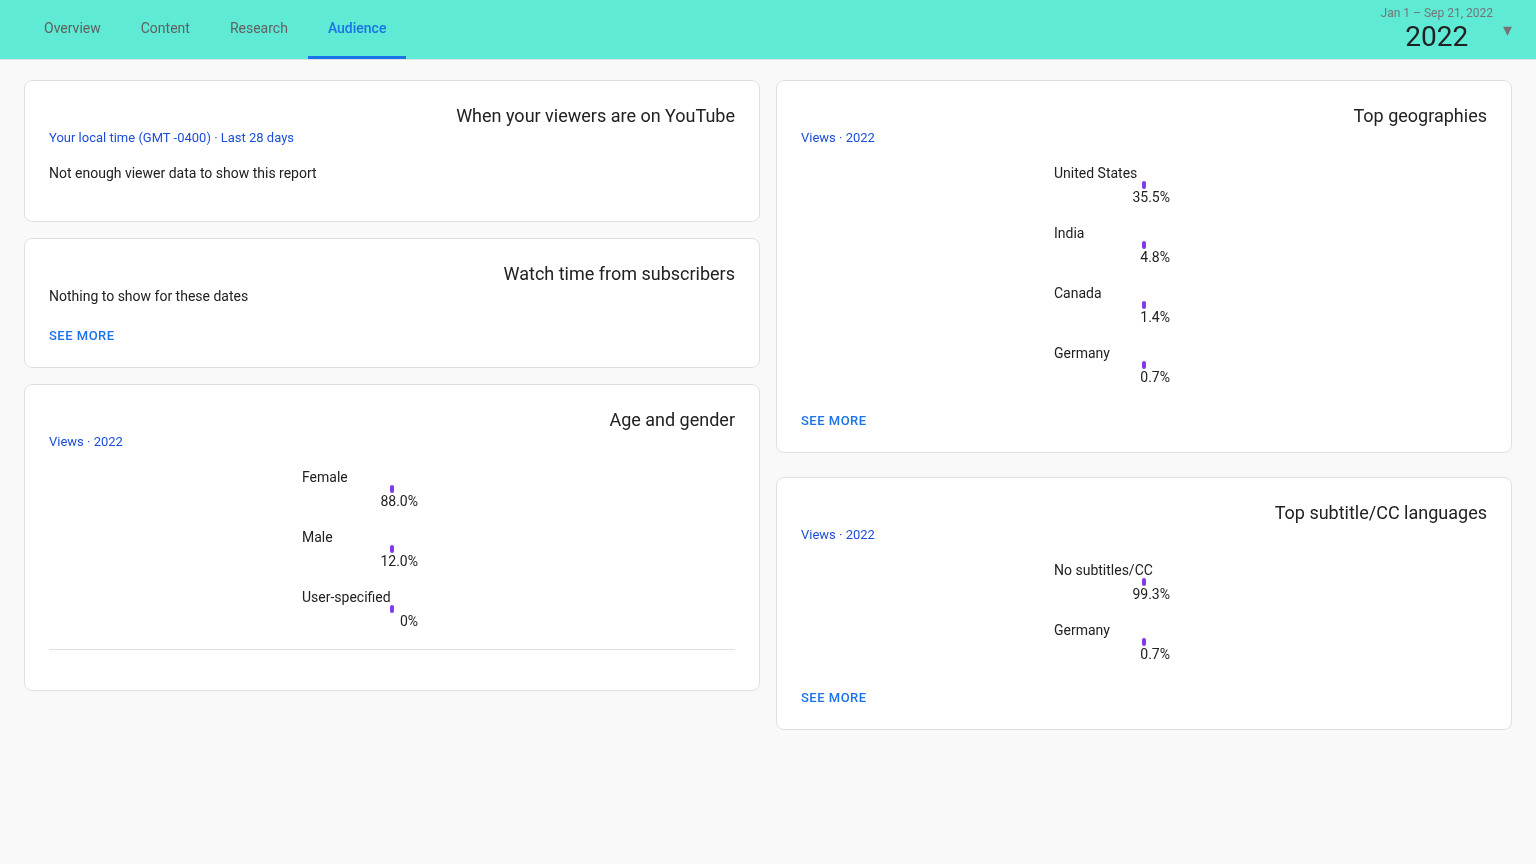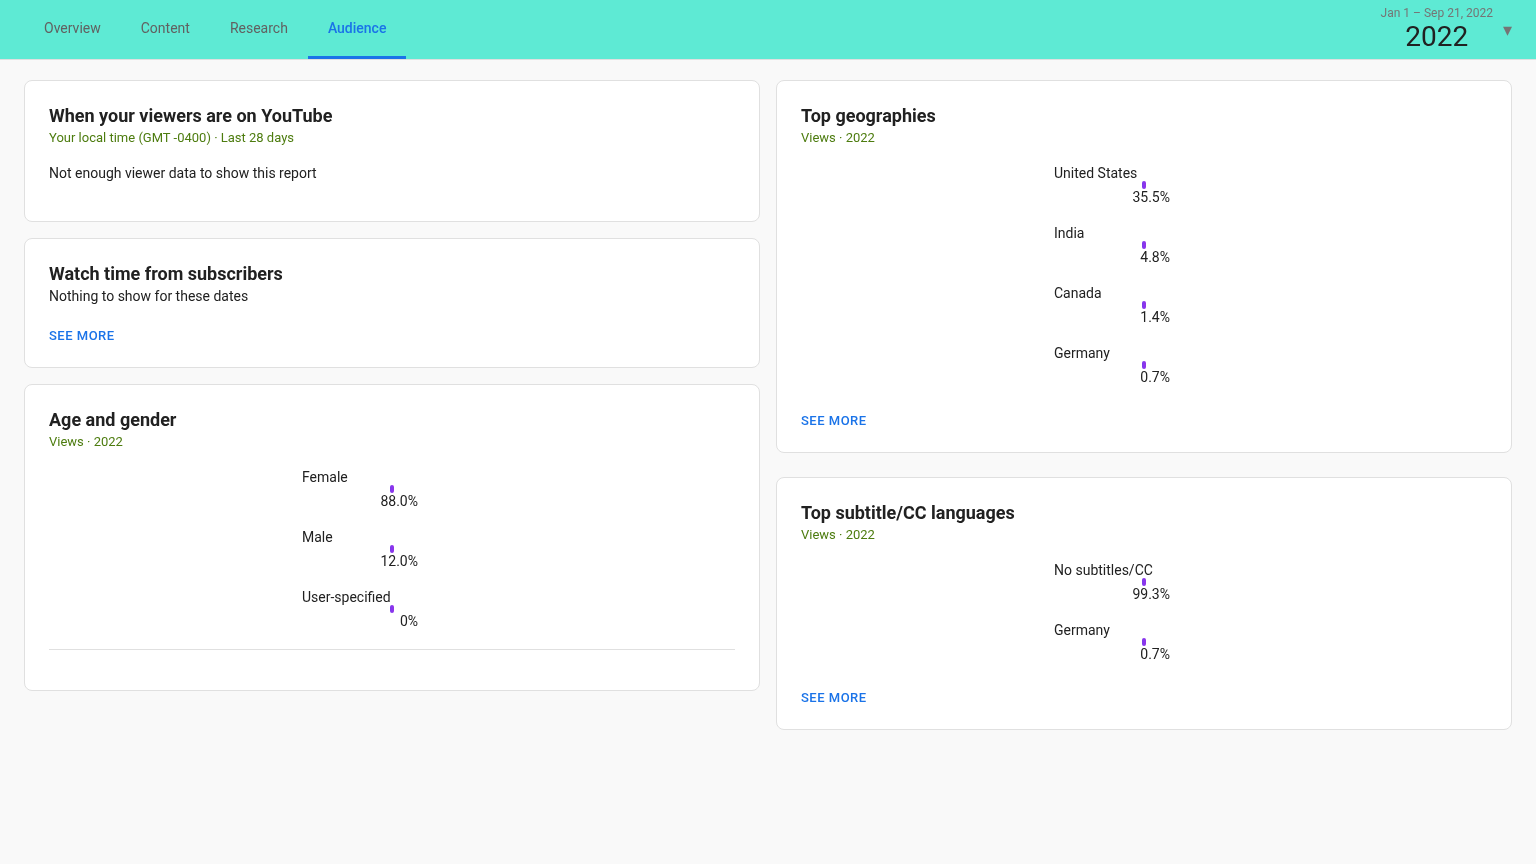--- a/index.html
+++ b/index.html
@@ -77,27 +77,28 @@
     
     .card {
       background: #fff;
       border: 1px solid #e0e0e0;
       border-radius: 8px;
       padding: 24px;
     }
 
     .card-title {
       font-size: 18px;
-      font-weight: 700;
+      font-weight: 400;
       color: #212121;
       margin-bottom: 4px;
+      text-align: right;
     }
     .card-subtitle {
       font-size: 13px;
-      color: #4d7c0f;
+      color: #1d4ed8;
       margin-bottom: 20px;
     }
     .card-message {
       font-size: 14px;
       color: #212121;
       margin-bottom: 16px;
     }
 
     .see-more-link {
       color: #1a73e8;

